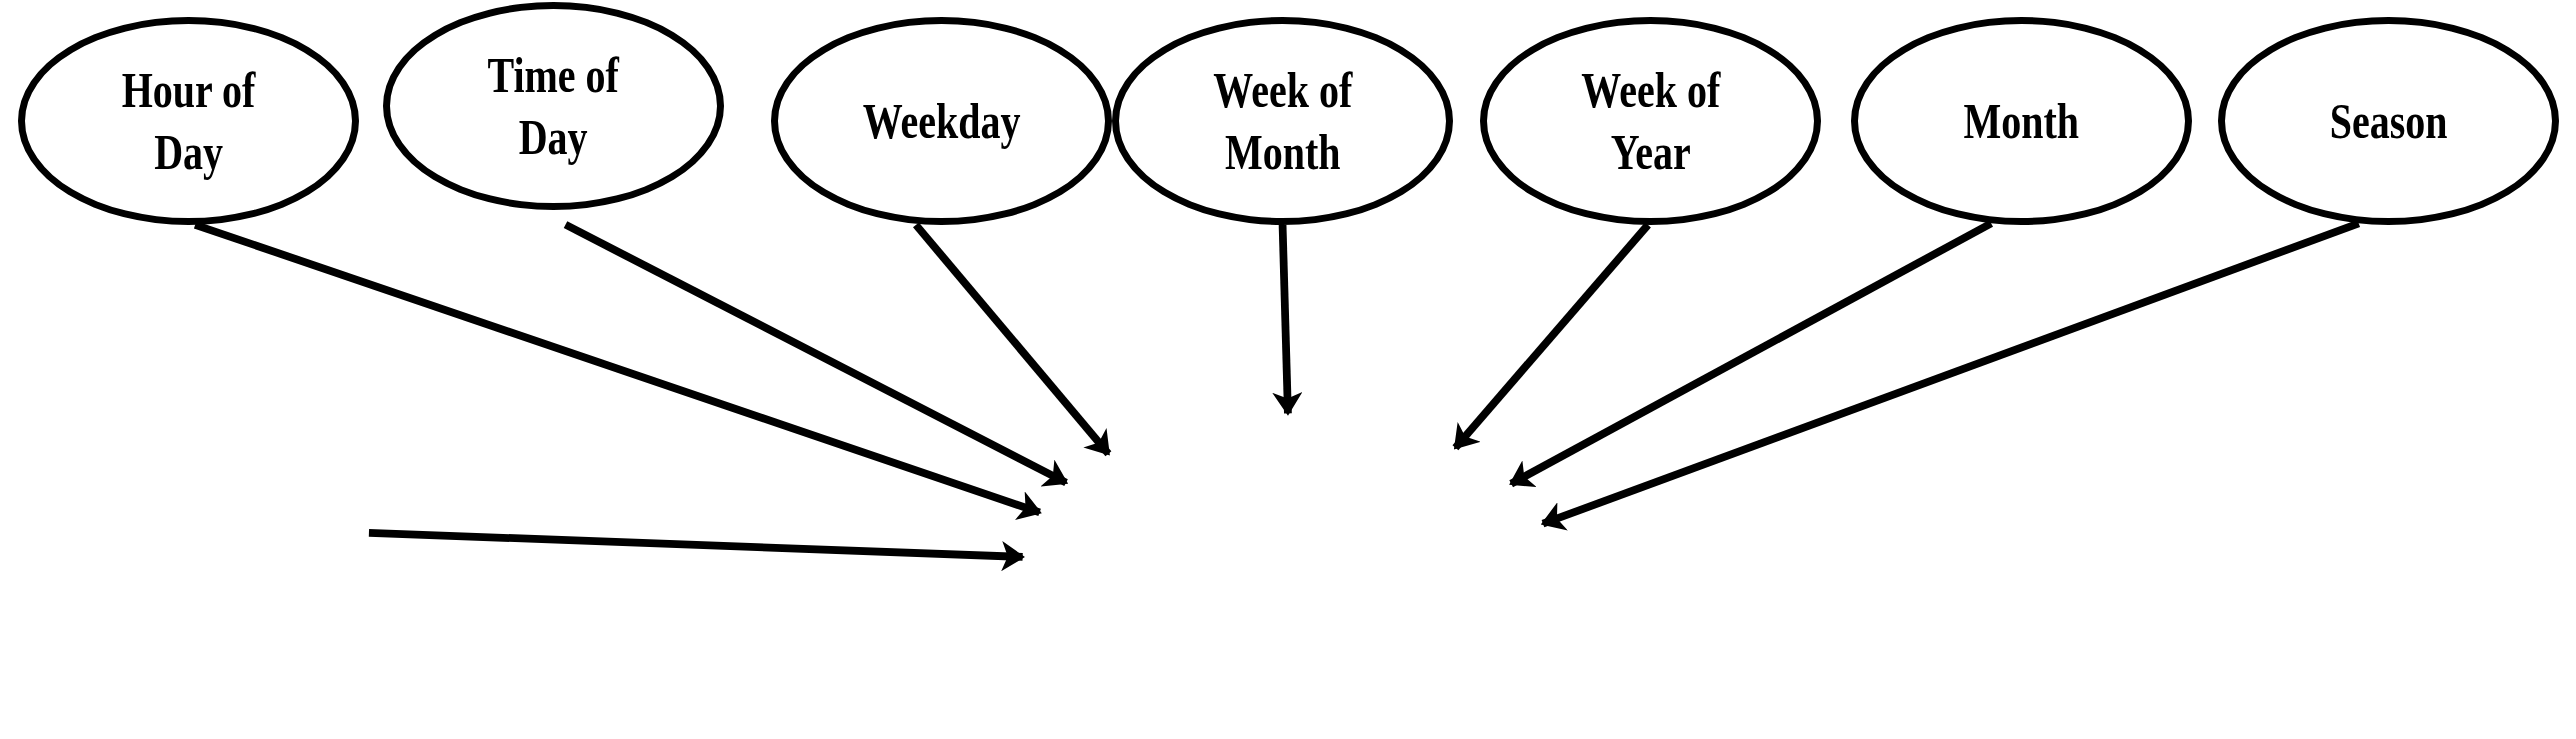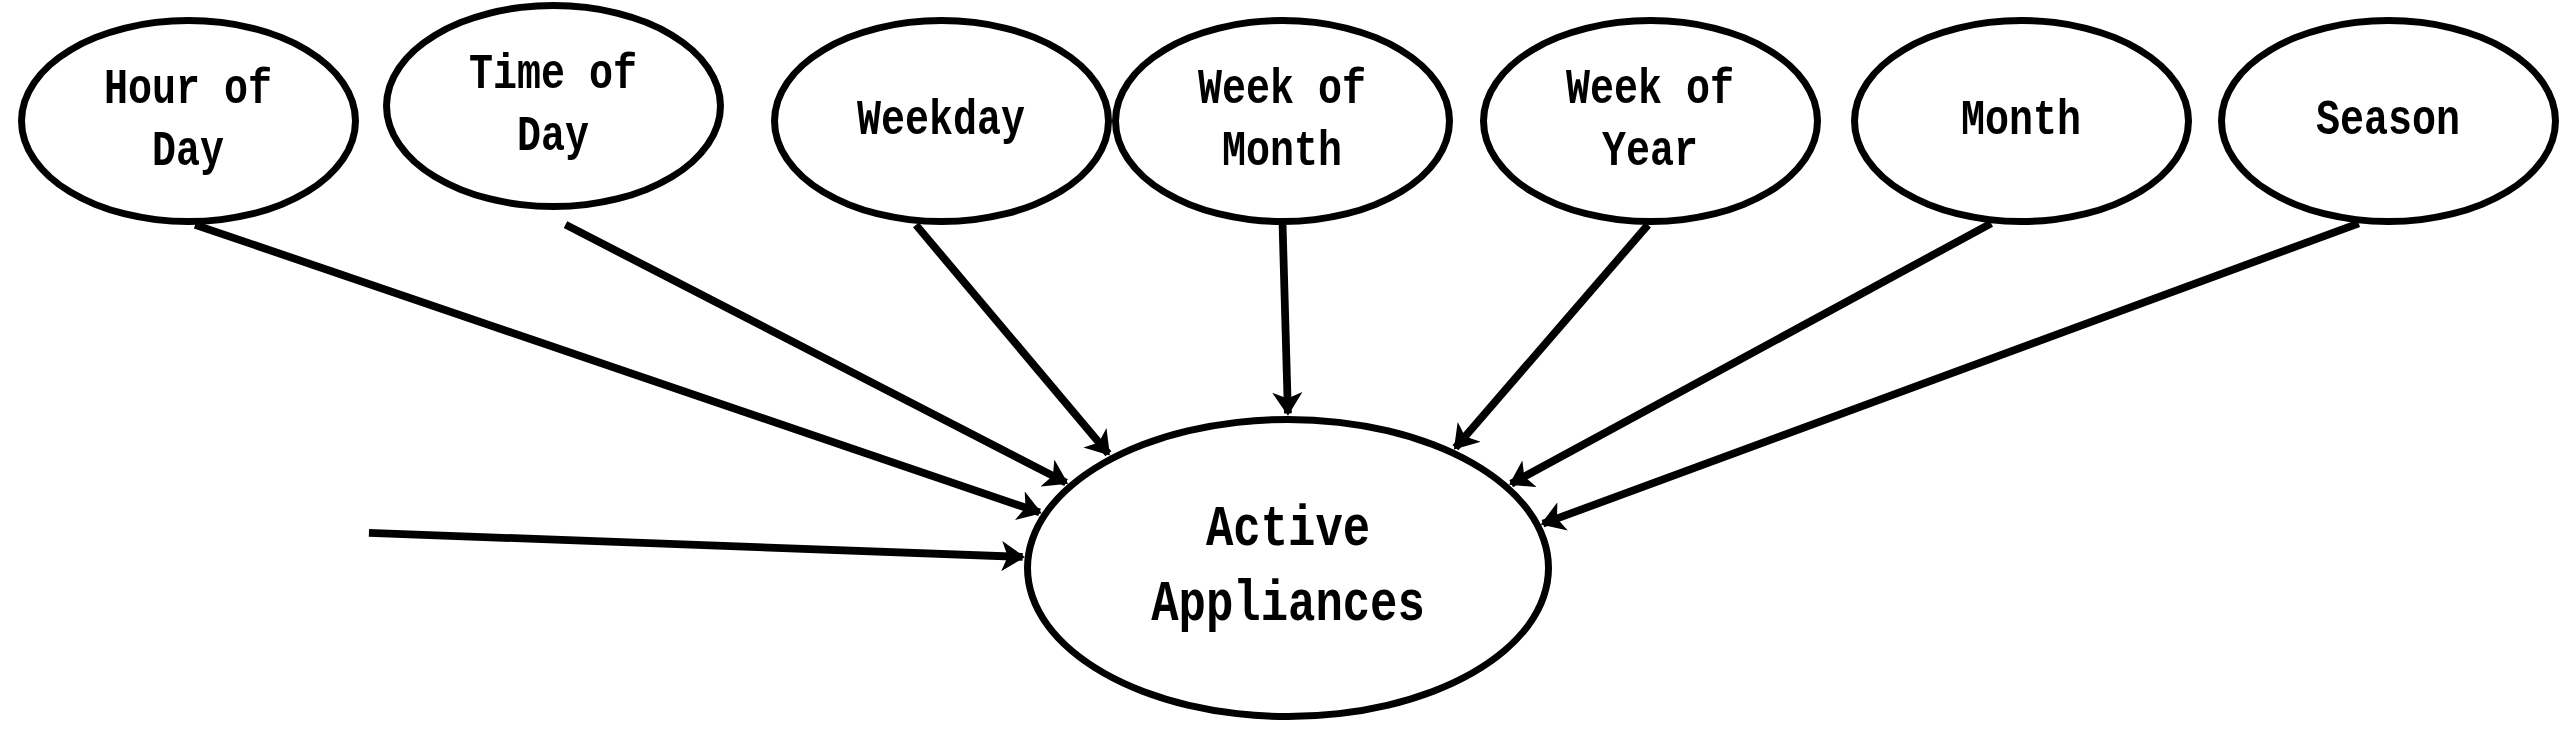--- a/index.html
+++ b/index.html
@@ -2,21 +2,21 @@
 <html style="font-size:12.4px"><head>
 <meta charset="utf-8">
 <style>
   html, body { margin: 0; padding: 0; background: #ffffff; }
   .canvas {
     position: relative;
     width: 2576px;
     height: 739px;
     background: #ffffff;
     overflow: hidden;
-    font-family: Liberation Mono, monospace;
+    font-family: Liberation Serif, serif;
   }
   .edges {
     position: absolute;
     left: 0; top: 0;
     width: 2576px;
     height: 739px;
     pointer-events: none;
     z-index: 2;
   }
   .edges line { stroke: #000000; stroke-width: 10; }
@@ -95,19 +95,15 @@
   <div class="node small" id="n-week_of_year">
     <span class="lbl">Week of
 Year</span>
   </div>
   <div class="node small" id="n-month">
     <span class="lbl">Month</span>
   </div>
   <div class="node small" id="n-season">
     <span class="lbl">Season</span>
   </div>
-  <div class="node center" id="n-active_appliances">
-    <span class="lbl">Active
-Appliances</span>
-  </div>
 
 </div>
 
 
 </body></html>

